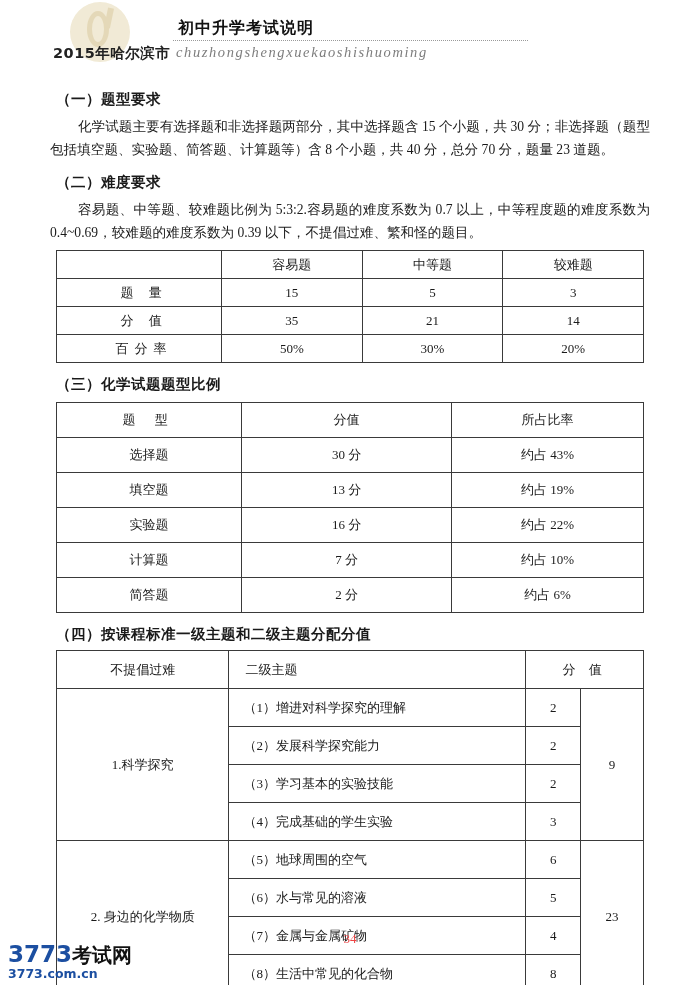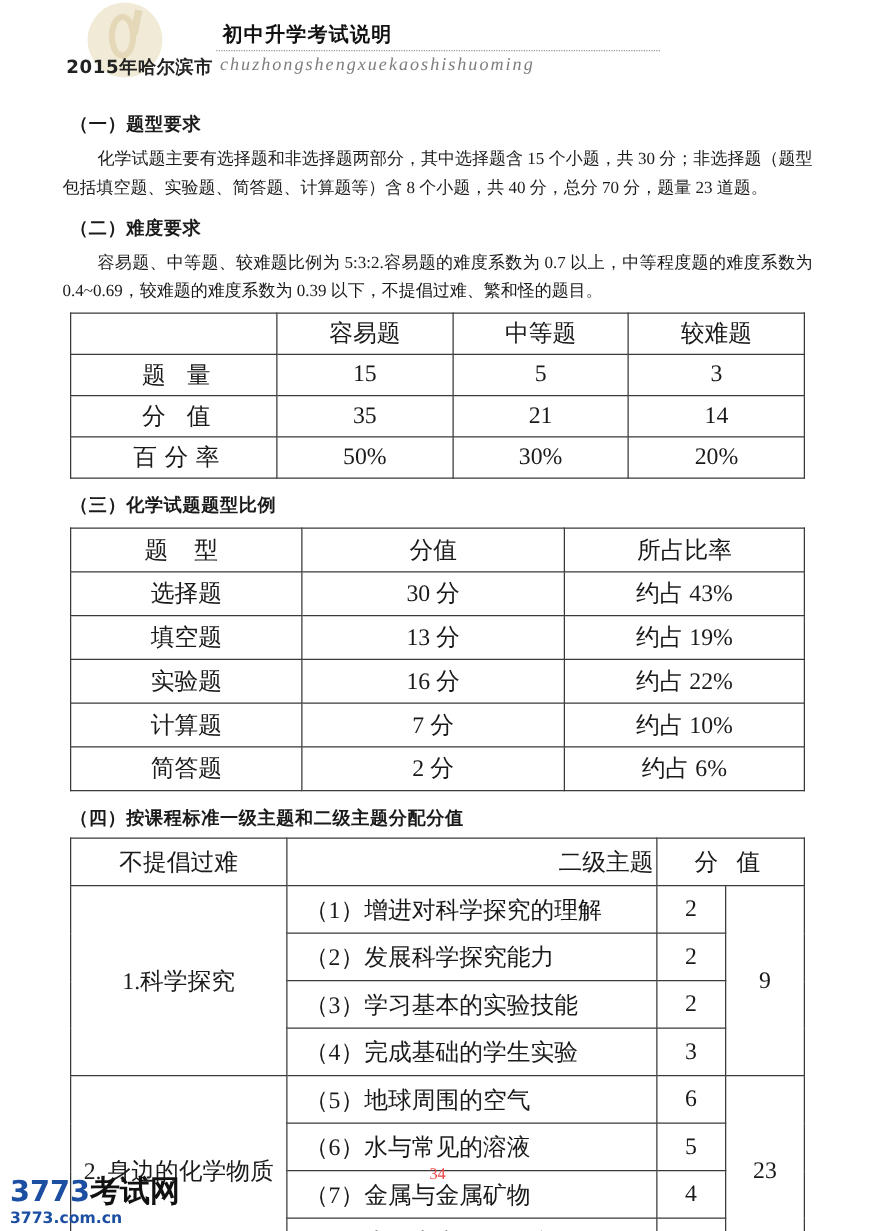--- a/index.html
+++ b/index.html
@@ -112,21 +112,21 @@
   }
   .para.plain {
     margin-bottom: 8px;
   }
 
   
   table {
     border-collapse: collapse;
     width: 588px;
     margin: 6px auto 4px auto;
-    font-size: 19px;
+    font-size: 13px;
   }
   table td, table th {
     border: 1px solid #3a3a3a;
     text-align: center;
     font-weight: normal;
     padding: 3px 2px;
     height: 22px;
   }
   
   .t-diff td { height: 21px; }
@@ -164,21 +164,21 @@
     left: 8px;
     bottom: 4px;
     font-family: "DejaVu Sans", sans-serif;
   }
   .wm-1 {
     font-size: 23px;
     font-weight: bold;
     color: #1c4fa1;
     letter-spacing: 0px;
   }
-  .wm-1 .cn { color: #111; font-size: 24px; }
+  .wm-1 .cn { color: #111; font-size: 20px; }
   .wm-2 {
     font-size: 12.5px;
     font-weight: bold;
     color: #1c4fa1;
     margin-top: -3px;
   }
 </style>
 </head>
 <body>
 
@@ -263,21 +263,21 @@
     </tr>
   </tbody>
     </table>
 
   <div class="sec-head">（四）按课程标准一级主题和二级主题分配分值</div>
 
   <table class="t-theme">
     <tbody>
         <tr>
       <td class="c1">不提倡过难</td>
-      <td class="c2" style="text-align:right;padding-left:4px">二级主题</td>
+      <td class="c2" style="text-align:left;padding-left:16px">二级主题</td>
       <td class="c3 hd-sub" colspan="2">分  值</td>
     </tr>
 
     <tr>
       <td class="c1" rowspan="4">1.科学探究</td>
       <td class="c2">（1）增进对科学探究的理解</td>
       <td class="c3">2</td>
       <td class="c4" rowspan="4">9</td>
     </tr>
     <tr>

